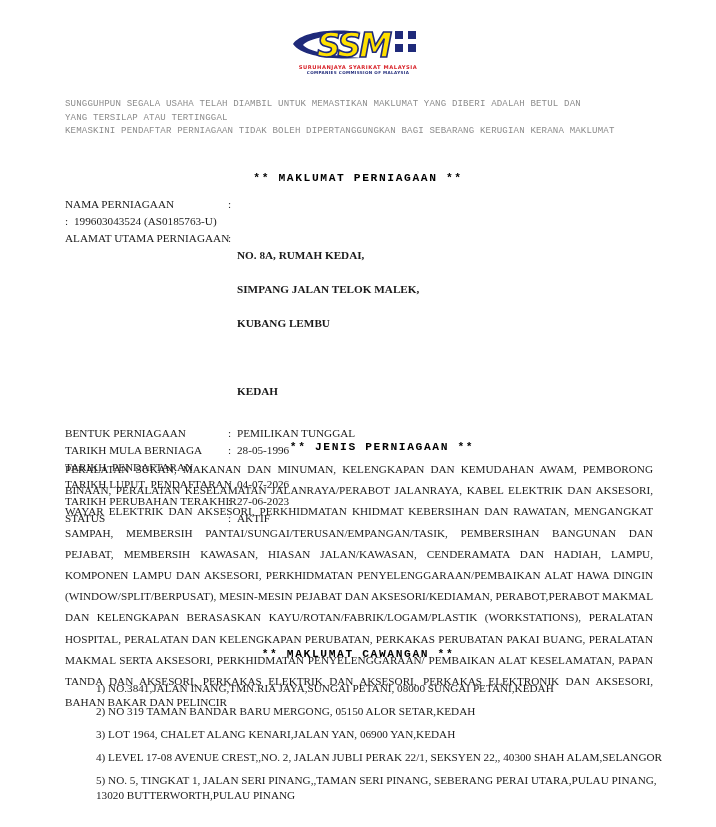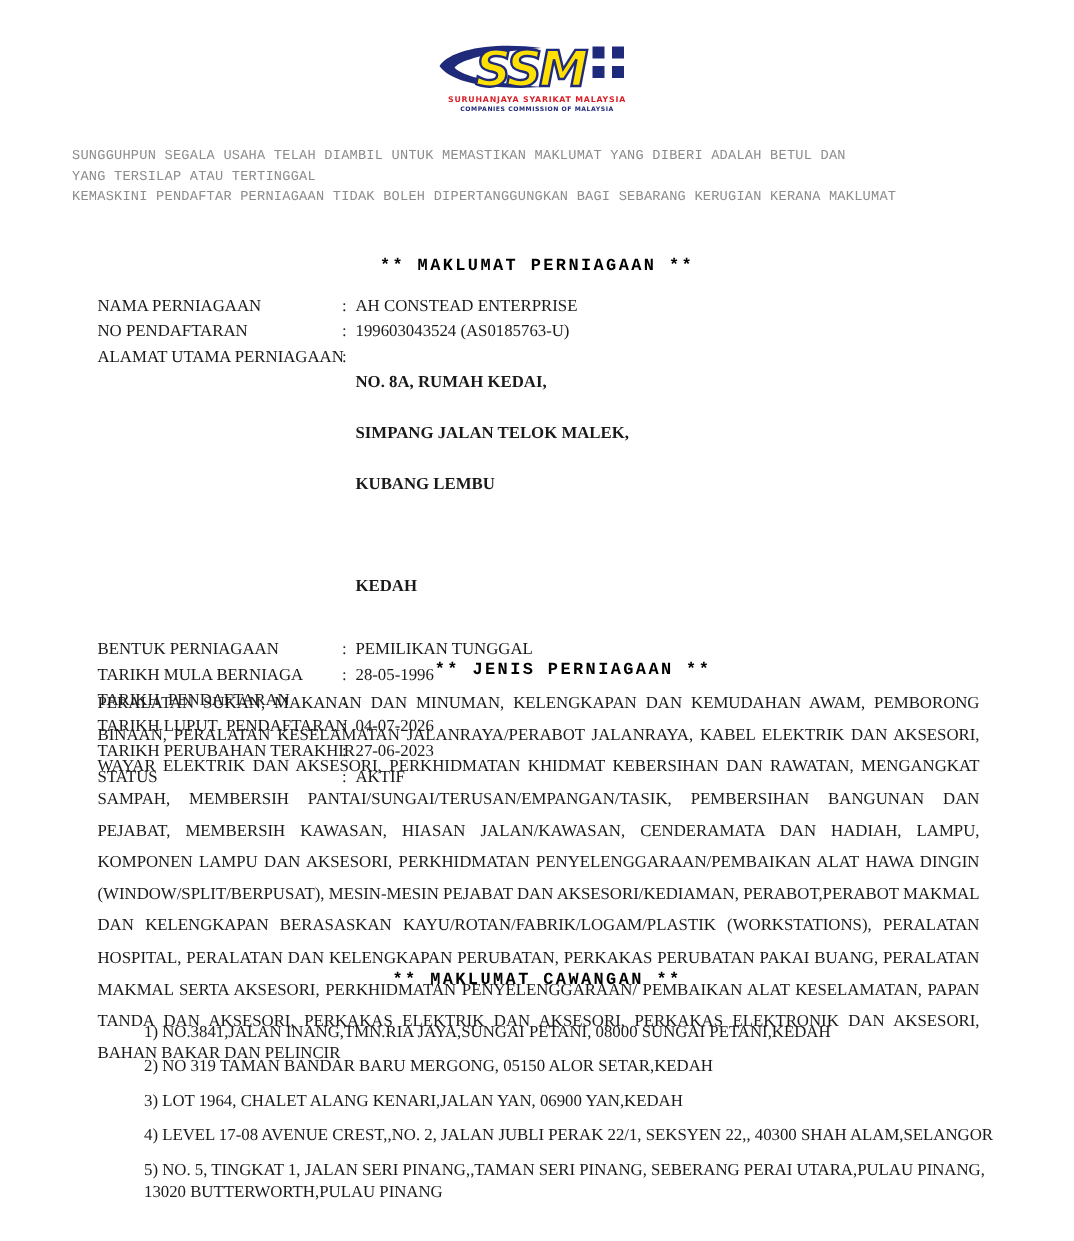--- a/index.html
+++ b/index.html
@@ -49,21 +49,21 @@
     letter-spacing: 0.35px;
     color: #1f2a7a;
     text-align: center;
     line-height: 5px;
     white-space: nowrap;
   }
 
   
   .disclaimer {
     position: absolute;
-    left: 48px;
+    left: 65px;
     top: 97px;
     width: 588px;
     font-family: "Liberation Mono", "DejaVu Sans Mono", monospace;
     font-size: 9.1px;
     line-height: 13.6px;
     color: #8c8c8c;
     text-align: justify;
     letter-spacing: 0.15px;
   }
   .disclaimer > div { text-align: justify; }
@@ -174,25 +174,23 @@
   <div>KEMASKINI PENDAFTAR PERNIAGAAN TIDAK BOLEH DIPERTANGGUNGKAN BAGI SEBARANG KERUGIAN KERANA MAKLUMAT</div>
 </div>
 
 <div class="section-head" id="head-perniagaan">** MAKLUMAT PERNIAGAAN **</div>
 
 <div class="details">
 
   <div class="drow">
     <span class="dlabel">NAMA PERNIAGAAN</span>
     <span class="dcolon">:</span>
-    <span class="dvalue">AH CONSTEAD ENTERPRISE</span>
-  </div>
-
-  <div class="drow">
-    <span class="dlabel">NO PENDAFTARAN</span>
+  </div>
+
+  <div class="drow">
     <span class="dcolon">:</span>
     <span class="dvalue">199603043524 (AS0185763-U)</span>
   </div>
 
   <div class="drow tall">
     <span class="dlabel">ALAMAT UTAMA PERNIAGAAN</span>
     <span class="dcolon">:</span>
     <span class="dvalue">
       <span class="ln">NO. 8A, RUMAH KEDAI,</span>
       <span class="ln">SIMPANG JALAN TELOK MALEK,</span>

